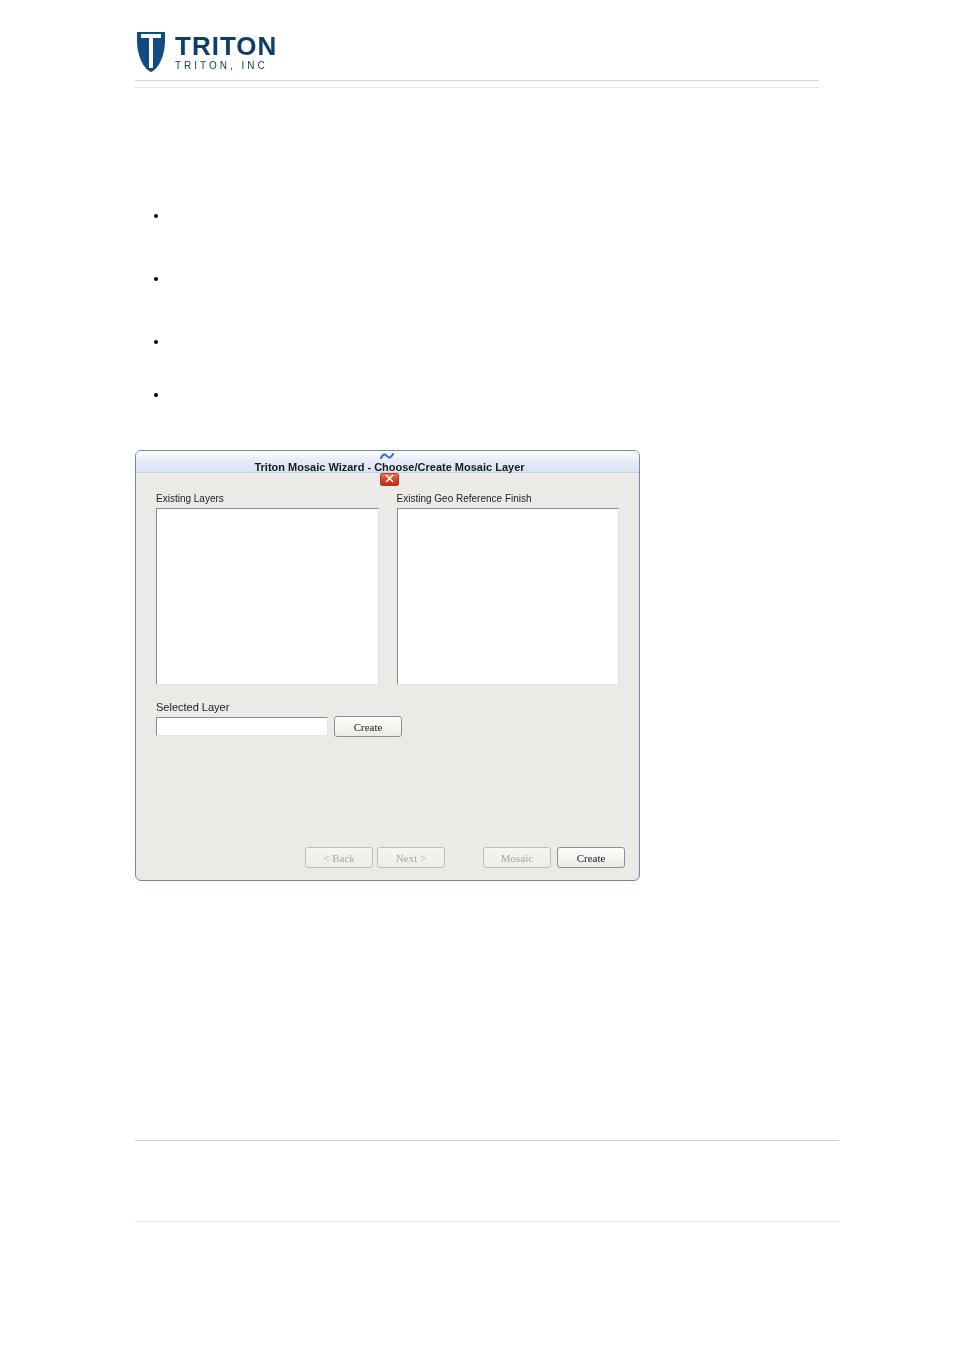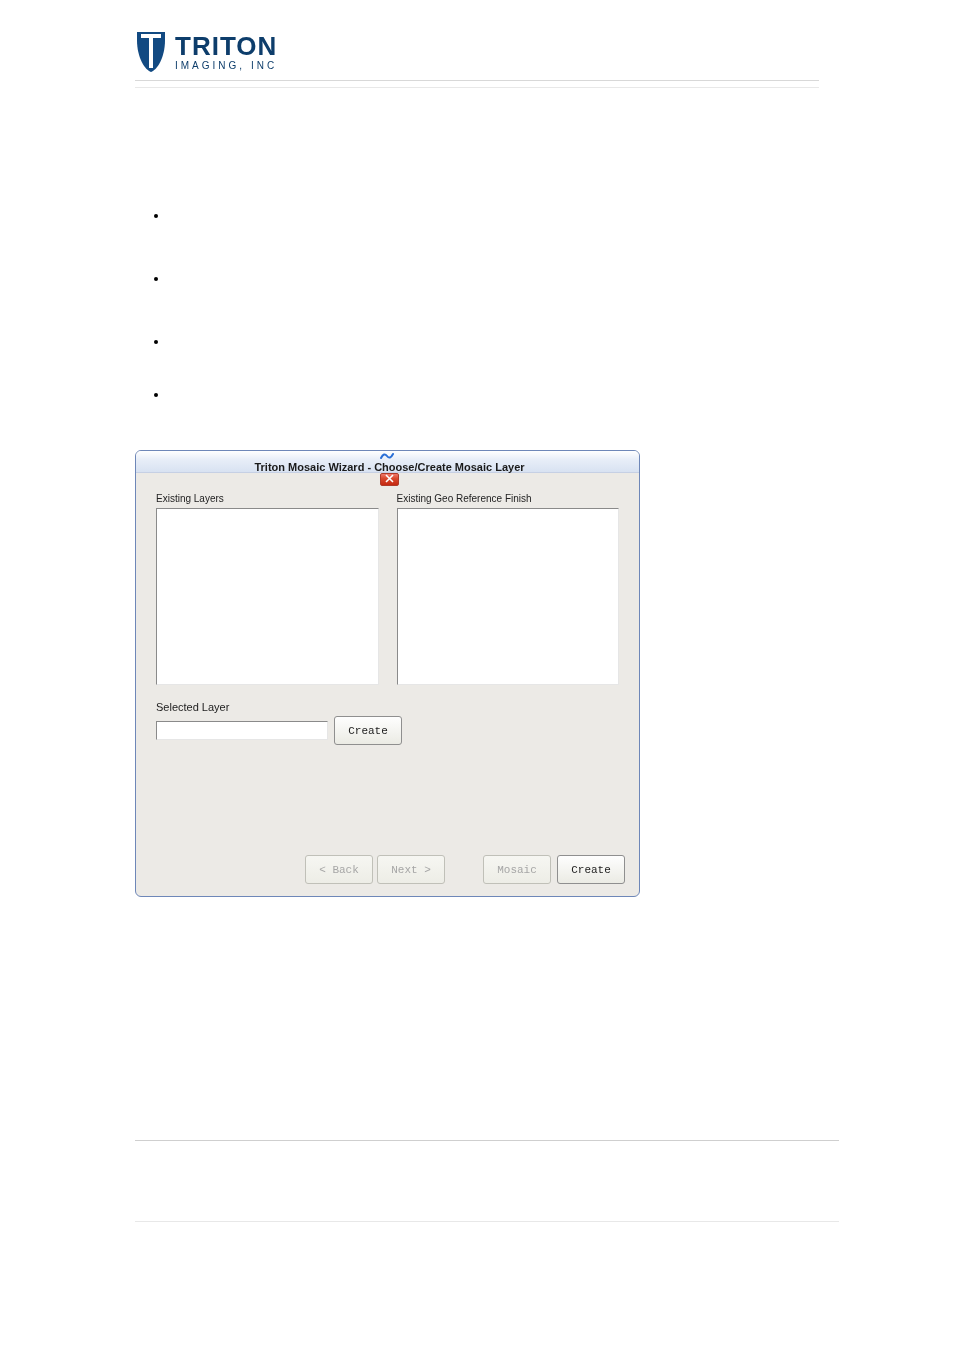--- a/index.html
+++ b/index.html
@@ -133,25 +133,25 @@
     height: 19px;
     background: #fff;
     border-top: 1px solid #8a8a8a;
     border-left: 1px solid #8a8a8a;
     border-right: 1px solid #e6e6e6;
     border-bottom: 1px solid #e6e6e6;
     font-size:11px;
     padding: 1px 3px;
   }
   .btn {
-    height: 29px;
+    height: 21px;
     min-width: 68px;
     padding: 0 10px;
     font-size: 11px;
-    font-family: Liberation Mono, monospace;
+    font-family: Liberation Serif, serif;
     background: linear-gradient(#fefefe, #ebebe4);
     border: 1px solid #8f8f8f;
     border-radius: 3px;
     color: #222;
     display:inline-flex; align-items:center; justify-content:center;
   }
   .btn.disabled {
     color: #a6a6a6;
     border-color: #c0c0b8;
     background: linear-gradient(#f6f6f2, #edede6);
@@ -184,21 +184,21 @@
     <div class="logo">
       <span class="logo-mark">
         <svg width="32" height="44" viewBox="0 0 32 44">
           <path d="M2 2 H30 V10 C30 28 22 40 16 42 C10 40 2 28 2 10 Z" fill="#124a82"></path>
           <path d="M16 6 V38" stroke="#ffffff" stroke-width="4"></path>
           <path d="M6 6 H26" stroke="#ffffff" stroke-width="4"></path>
         </svg>
       </span>
       <span class="logo-text">
         <div class="logo-text-main">TRITON</div>
-        <div class="logo-text-sub">IMAGING, INC</div>
+        <div class="logo-text-sub">TRITON, INC</div>
       </span>
     </div>
   </div>
   <hr class="hr-top">
 
   <div class="content-spacer-top"></div>
 
   <ul class="bullets">
     <li></li>
     <li></li>

